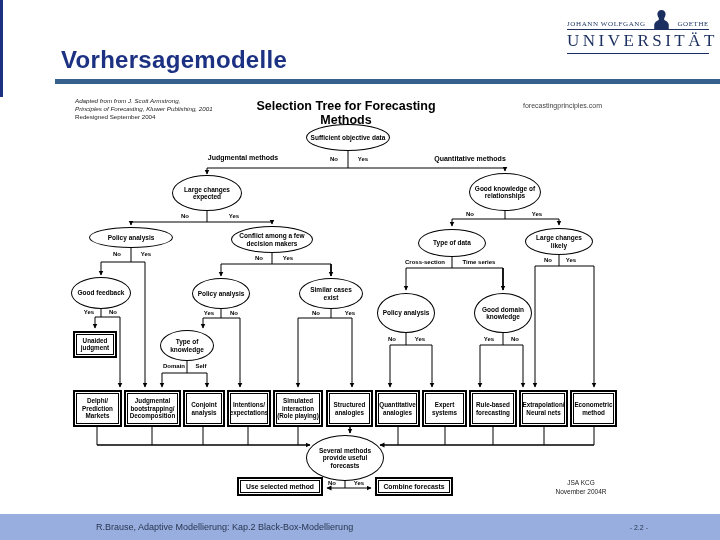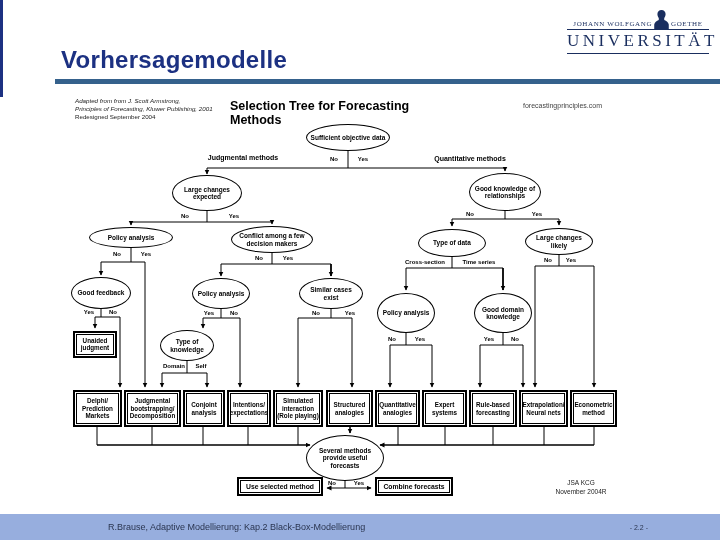--- a/index.html
+++ b/index.html
@@ -6,33 +6,33 @@
   .slide{position:relative;width:720px;height:540px;background:#fff;overflow:hidden;
          font-family:"Liberation Sans",sans-serif;}
   .left-bar{position:absolute;left:0;top:0;width:3px;height:97px;background:#1c3182;}
   .slide-title{position:absolute;left:57px;top:42px;margin:4px;font-size:24px;font-weight:bold;
          color:#1c3182;letter-spacing:0.3px;}
   .title-rule{position:absolute;left:55px;top:79px;width:665px;height:5px;background:#35618c;}
 
   
   .logo{position:absolute;left:567px;top:9px;width:142px;color:#1a2e5f;
         font-family:"Liberation Serif",serif;}
-  .logo-row1{display:flex;justify-content:center;align-items:flex-end;
+  .logo-row1{display:flex;justify-content:space-between;align-items:flex-end;
         font-size:7px;letter-spacing:0.6px;border-bottom:1.2px solid #1a2e5f;padding-bottom:1px;}
   .logo-bust{flex:0 0 auto;margin:0 2px -1px 2px;}
   .logo-name{font-size:17px;letter-spacing:3.5px;text-align:center;border-bottom:1.2px solid #1a2e5f;
         padding:1px 0 2px 0;}
   .logo-city{font-size:10px;letter-spacing:1.6px;text-align:center;padding-top:2px;}
 
   
   .diagram{position:absolute;inset:0;}
   .connectors{position:absolute;left:0;top:0;pointer-events:none;}
   .attrib{position:absolute;left:75px;top:97px;width:160px;font-size:6.2px;line-height:1.3;color:#222;}
   .attrib .it{font-style:italic;}
-  .dtitle{position:absolute;left:230px;top:99px;width:232px;text-align:left;
+  .dtitle{position:absolute;left:230px;top:99px;width:232px;text-align:center;
         font-size:12.5px;font-weight:bold;color:#000;}
   .website{position:absolute;left:523px;top:102px;font-size:7px;color:#444;}
   .credit{position:absolute;left:543px;top:478px;width:76px;text-align:center;
         font-size:6.5px;line-height:1.4;color:#222;}
 
   .oval{position:absolute;border:1.5px solid #000;border-radius:50%;background:#fff;
         display:flex;align-items:center;justify-content:center;text-align:center;
         font-weight:bold;font-size:6.5px;line-height:1.12;color:#000;
         padding:1px 3px;box-sizing:border-box;}
   .mbox,.term{position:absolute;border:2px solid #000;background:#fff;
@@ -42,21 +42,21 @@
   .mbox::after,.term::after{content:"";position:absolute;inset:1px;border:1px solid #000;pointer-events:none;}
   .term{font-size:6.8px;line-height:1.1;padding:0 1px;}
   .blabel{position:absolute;transform:translateX(-50%);font-weight:bold;font-size:6px;
         white-space:nowrap;color:#000;}
   .glabel{position:absolute;transform:translateX(-50%);font-weight:bold;font-size:7px;
         white-space:nowrap;color:#000;}
 
   
   .footer{position:absolute;left:0;top:514px;width:720px;height:26px;background:#97aede;
         display:flex;align-items:center;}
-  .footer-left{position:absolute;left:108px;font-size:9px;color:#2a3550;}
+  .footer-left{position:absolute;left:96px;font-size:9px;color:#2a3550;}
   .footer-page{position:absolute;right:72px;font-size:7px;color:#2a3550;}
 </style>
 </head>
 <body>
 
 <div class="slide">
 
   <div class="left-bar"></div>
   <h1 class="slide-title">Vorhersagemodelle</h1>
   <div class="title-rule"></div>

